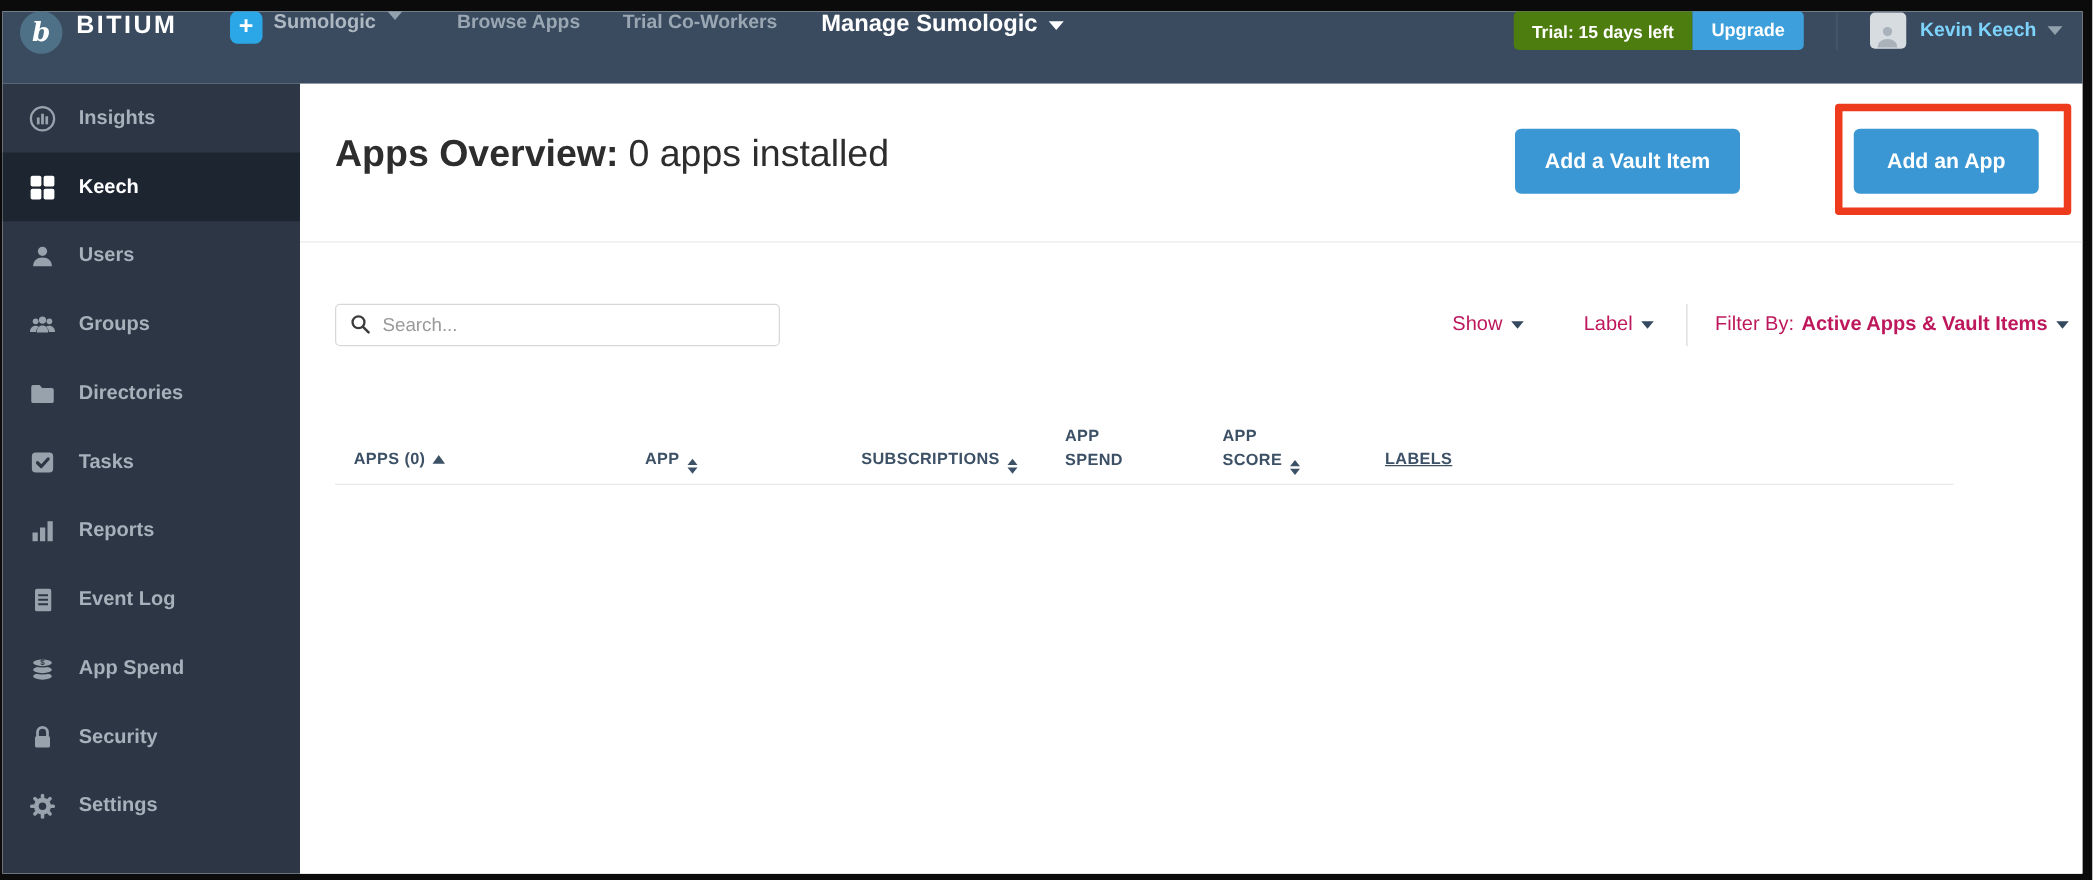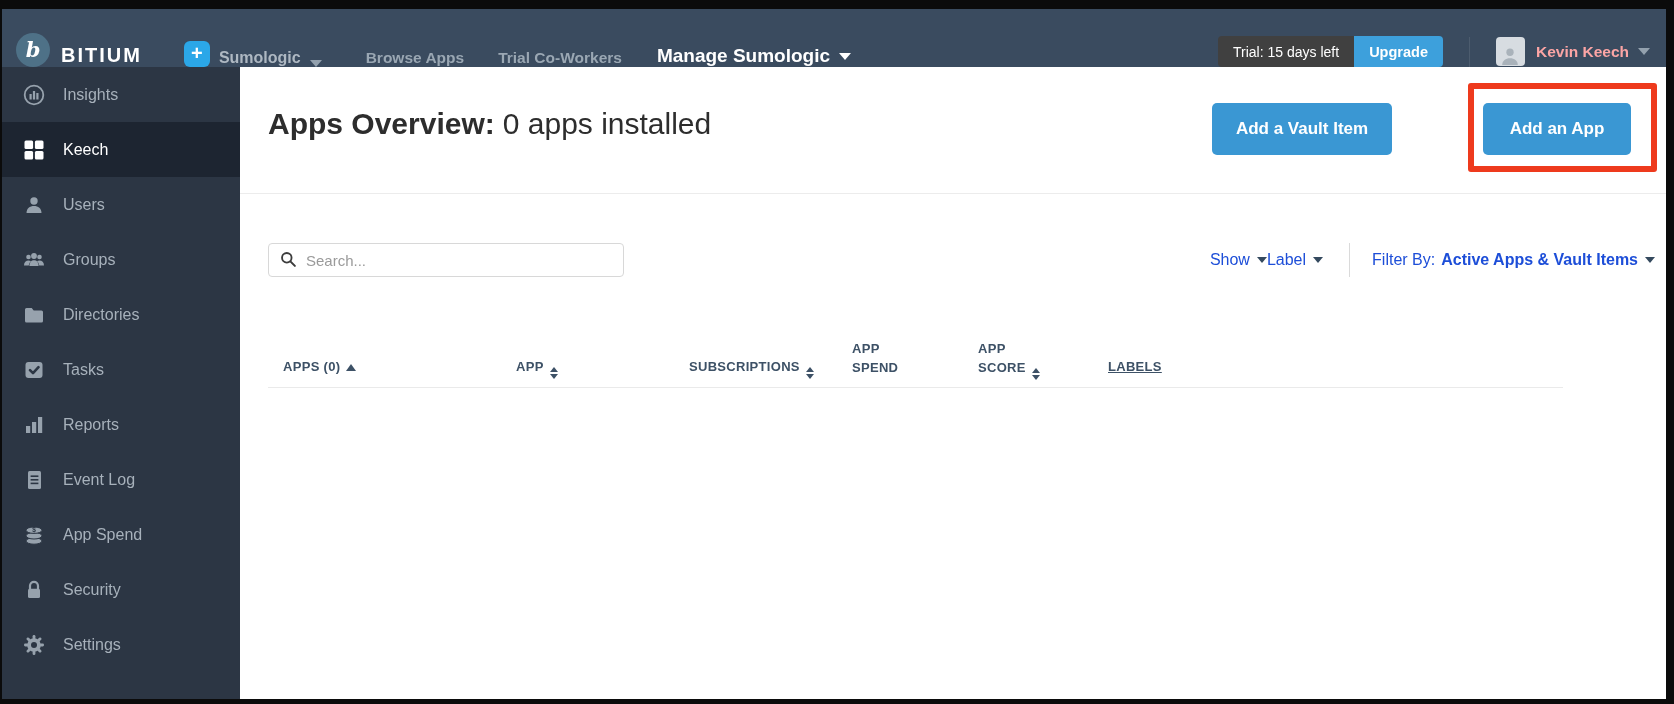--- a/index.html
+++ b/index.html
@@ -3,76 +3,76 @@
 <meta charset="utf-8">
 <style>
   * { box-sizing: border-box; margin: 0; padding: 0; }
   body { width: 1674px; height: 704px; font-family: "Liberation Sans", sans-serif; background: #fff; }
 
   .frame { position: relative; width: 1674px; height: 704px; background: #0b0b0b; }
   .inner { position: absolute; left: 2px; top: 9px; right: 8px; bottom: 5px; background: #fff; overflow: hidden; }
 
   
   .navbar { position: absolute; left: 0; top: 0; width: 100%; height: 58px; background: #3a4b5f;
-            display: flex; align-items: flex-end; }
+            display: flex; align-items: flex-start; }
   .logo-circle { width: 34px; height: 34px; border-radius: 50%; background: #4e7187; margin-left: 14px;
                  display: flex; align-items: center; justify-content: center; }
   .logo-circle::before { content: "b"; font-family: "DejaVu Serif", serif; font-style: italic; font-weight: 700;
                          color: #fff; font-size: 21px; line-height: 1; margin-top: -2px; }
   .brand { color: #fff; font-size: 20px; font-weight: 700; letter-spacing: 2px; margin-left: 11px; }
   .org-plus { width: 26px; height: 26px; border-radius: 6px; background: #2ba7e8; margin-left: 42px;
               display: flex; align-items: center; justify-content: center; }
   .org-plus::before { content: "+"; color: #fff; font-weight: 700; font-size: 20px; line-height: 1; margin-top: -2px; }
   .org-name { color: #aeb8c2; font-size: 16px; font-weight: 700; margin-left: 9px; }
   .caret { width: 0; height: 0; border-left: 6px solid transparent; border-right: 6px solid transparent;
            border-top: 7px solid #93a1ae; margin-left: 9px; }
   .caret.white { border-top-color: #fff; }
   .nav-link { color: #9aa7b3; font-size: 15.5px; font-weight: 600; cursor: pointer; }
   .nav-link.browse { margin-left: 44px; }
   .nav-link.invite { margin-left: 34px; }
   .nav-manage { display: flex; align-items: center; margin-left: 35px; color: #fff; font-size: 19px; font-weight: 700; cursor: pointer; }
   .nav-right { margin-left: auto; display: flex; align-items: center; margin-right: 16px; }
   .trial-pill { display: flex; align-items: center; height: 31px; }
-  .trial-label { background: #404040; color: #fff; font-size: 14px; font-weight: 400; height: 31px;
+  .trial-label { background: #4d7c0f; color: #fff; font-size: 14px; font-weight: 700; height: 31px;
                  display: flex; align-items: center; padding: 0 15px; border-radius: 4px 0 0 4px; }
   .upgrade-btn { background: #3da0dc; color: #fff; font-size: 14.5px; font-weight: 700; height: 31px;
                  display: flex; align-items: center; padding: 0 15px; border-radius: 0 4px 4px 0; cursor: pointer; }
   .nav-divider { width: 1px; height: 30px; background: #4c5c6e; margin: 0 26px; }
   .avatar { width: 29px; height: 29px; border-radius: 4px; background: #d7dce1; display: flex; align-items: flex-end; justify-content: center; overflow: hidden; }
-  .user-name { color: #fca5a5; font-size: 15.5px; font-weight: 600; margin-left: 11px; }
+  .user-name { color: #7dd3fc; font-size: 15.5px; font-weight: 600; margin-left: 11px; }
 
   
   .sidebar { position: absolute; left: 0; top: 58px; width: 238px; bottom: 0; background: #2c3644; }
   .side-item { height: 55px; display: flex; align-items: center; padding-left: 20px; color: #a7b1bb; cursor: pointer; }
   .side-item .ic { width: 24px; height: 24px; color: #97a2ad; flex: 0 0 24px; }
-  .side-item .lbl { font-size: 16px; font-weight: 400; margin-left: 17px; }
+  .side-item .lbl { font-size: 16px; font-weight: 700; margin-left: 17px; }
   .side-item.active { background: #1d2531; color: #fff; }
   .side-item.active .ic { color: #fff; }
 
   
   .content { position: absolute; left: 238px; top: 58px; right: 0; bottom: 0; background: #fff; padding-left: 36px; }
   .page-title { position: absolute; left: 28px; top: 40px; font-size: 30px; color: #2d2d2d; }
   .page-title .t-bold { font-weight: 700; }
   .page-title .t-rest { font-weight: 400; margin-left: 8px; }
   .btn-blue { position: absolute; top: 36px; height: 52px; background: #3a97d3; border: none; border-radius: 5px;
               color: #fff; font-family: "Liberation Sans", sans-serif; font-size: 17px; font-weight: 700; cursor: pointer; }
   .btn-vault { left: 972px; width: 180px; }
   .btn-app { left: 1243px; width: 148px; }
   .title-divider { position: absolute; left: 0; right: 0; top: 126px; height: 1px; background: #ececec; }
 
   .toolbar { position: absolute; left: 28px; right: 11px; top: 176px; height: 34px; display: flex; align-items: center; }
   .search-wrap { position: relative; width: 356px; height: 34px; }
   .search-wrap svg { position: absolute; left: 12px; top: 8px; }
   .search-input { width: 356px; height: 34px; border: 1px solid #d8d8d8; border-radius: 4px; padding: 0 10px 0 37px;
                   font-family: "Liberation Sans", sans-serif; font-size: 15px; color: #444; outline: none; }
   .search-input::placeholder { color: #9a9a9a; }
-  .toolbar-filters { margin-left: auto; display: flex; align-items: center; color: #1d4ed8; font-size: 16px; }
+  .toolbar-filters { margin-left: auto; display: flex; align-items: center; color: #be185d; font-size: 16px; }
   .filter-dd { display: flex; align-items: center; cursor: pointer; }
   .filter-dd .caret { border-top-color: #34495e; border-left-width: 5px; border-right-width: 5px; border-top-width: 6px; margin-left: 7px; }
-  .dd-label { }
+  .dd-label { margin-left: 48px; }
   .filter-divider { width: 1px; height: 34px; background: #dadada; margin: 0 22px 0 26px; }
   .filter-by-label { font-weight: 400; }
   .filter-by-value { font-weight: 700; margin-left: 6px; }
 
   
   .thead { position: absolute; left: 28px; top: 272px; width: 1295px; height: 49px; border-bottom: 1px solid #eaeaea; }
   .th { position: absolute; color: #3d5166; font-size: 13px; font-weight: 700; letter-spacing: 0.3px; line-height: 19px; }
   .th.c0 { left: 15px;  top: 18px; }
   .th.c1 { left: 248px; top: 18px; }
   .th.c2 { left: 421px; top: 18px; }

